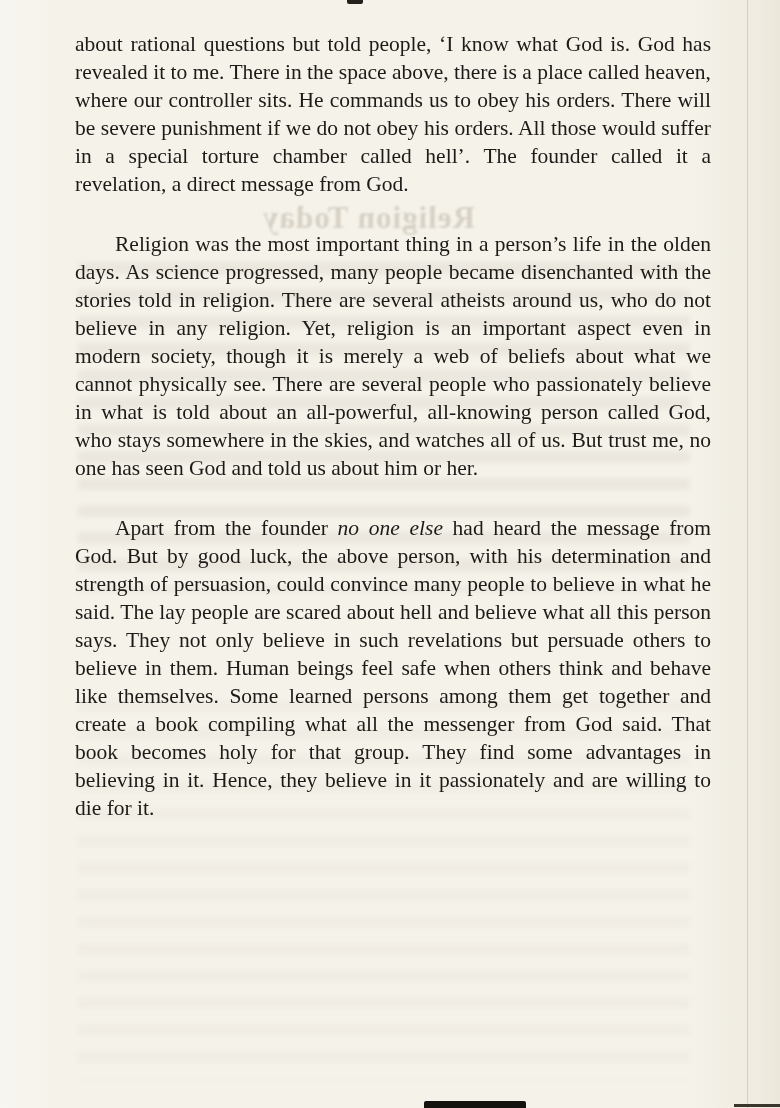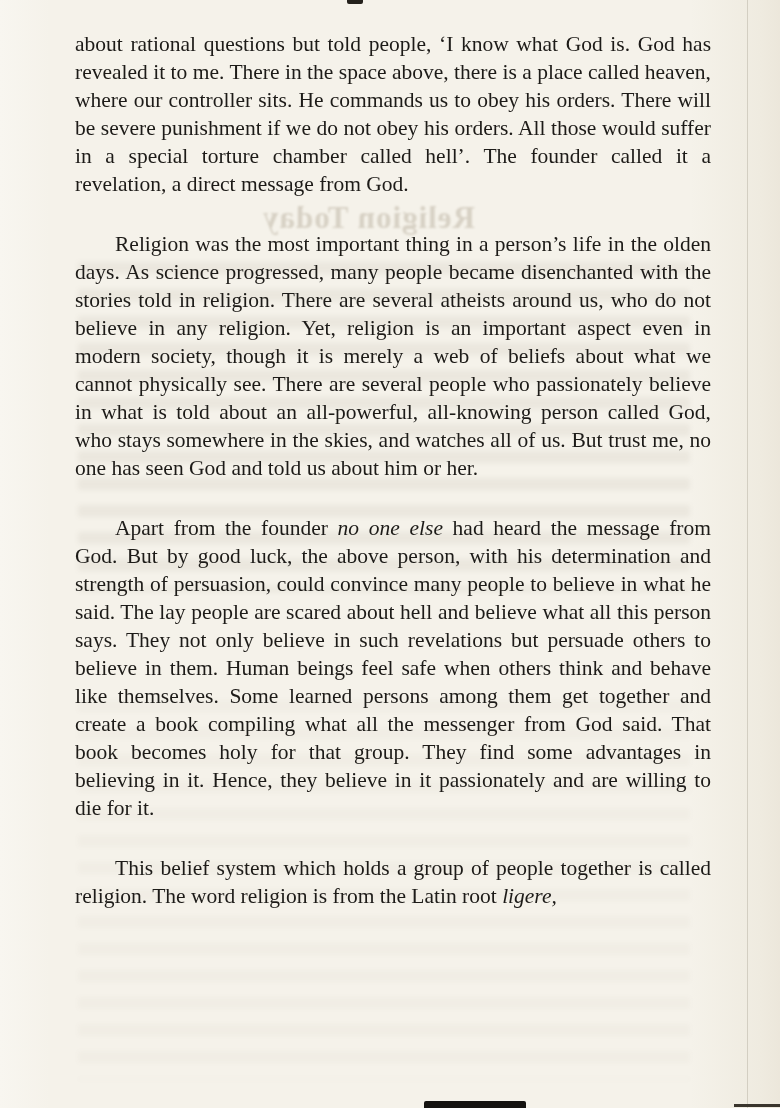--- a/index.html
+++ b/index.html
@@ -109,21 +109,20 @@
   </div>
 
   <div class="text-block">
 
     <p class="para"><span>about rational questions but told people, ‘I know what God is. God has revealed it to me. There in the space above, there is a place called heaven, where our controller sits. He commands us to obey his orders. There will be severe punishment if we do not obey his orders. All those would suffer in a special torture chamber called hell’. The founder called it a revelation, a direct message from God.</span></p>
 
     <p class="para indent"><span>Religion was the most important thing in a person’s life in the olden days. As science progressed, many people became disenchanted with the stories told in religion. There are several atheists around us, who do not believe in any religion. Yet, religion is an important aspect even in modern society, though it is merely a web of beliefs about what we cannot physically see. There are several people who passionately believe in what is told about an all-powerful, all-knowing person called God, who stays somewhere in the skies, and watches all of us. But trust me, no one has seen God and told us about him or her.</span></p>
 
     <p class="para indent"><span>Apart from the founder </span><em>no one else</em><span> had heard the message from God. But by good luck, the above person, with his determination and strength of persuasion, could convince many people to believe in what he said. The lay people are scared about hell and believe what all this person says. They not only believe in such revelations but persuade others to believe in them. Human beings feel safe when others think and behave like themselves. Some learned persons among them get together and create a book compiling what all the messenger from God said. That book becomes holy for that group. They find some advantages in believing in it. Hence, they believe in it passionately and are willing to die for it.</span></p>
 
-    <p class="para indent"><span>This belief system which holds a group of people together is called religion. The word religion is from the Latin root </span><em>ligere,</em></p>
 
   </div>
 
   <div class="artifact top-tick"></div>
   <div class="artifact right-edge-line"></div>
   <div class="artifact bottom-bar"></div>
   <div class="artifact bottom-right-line"></div>
 
 </div>
 

